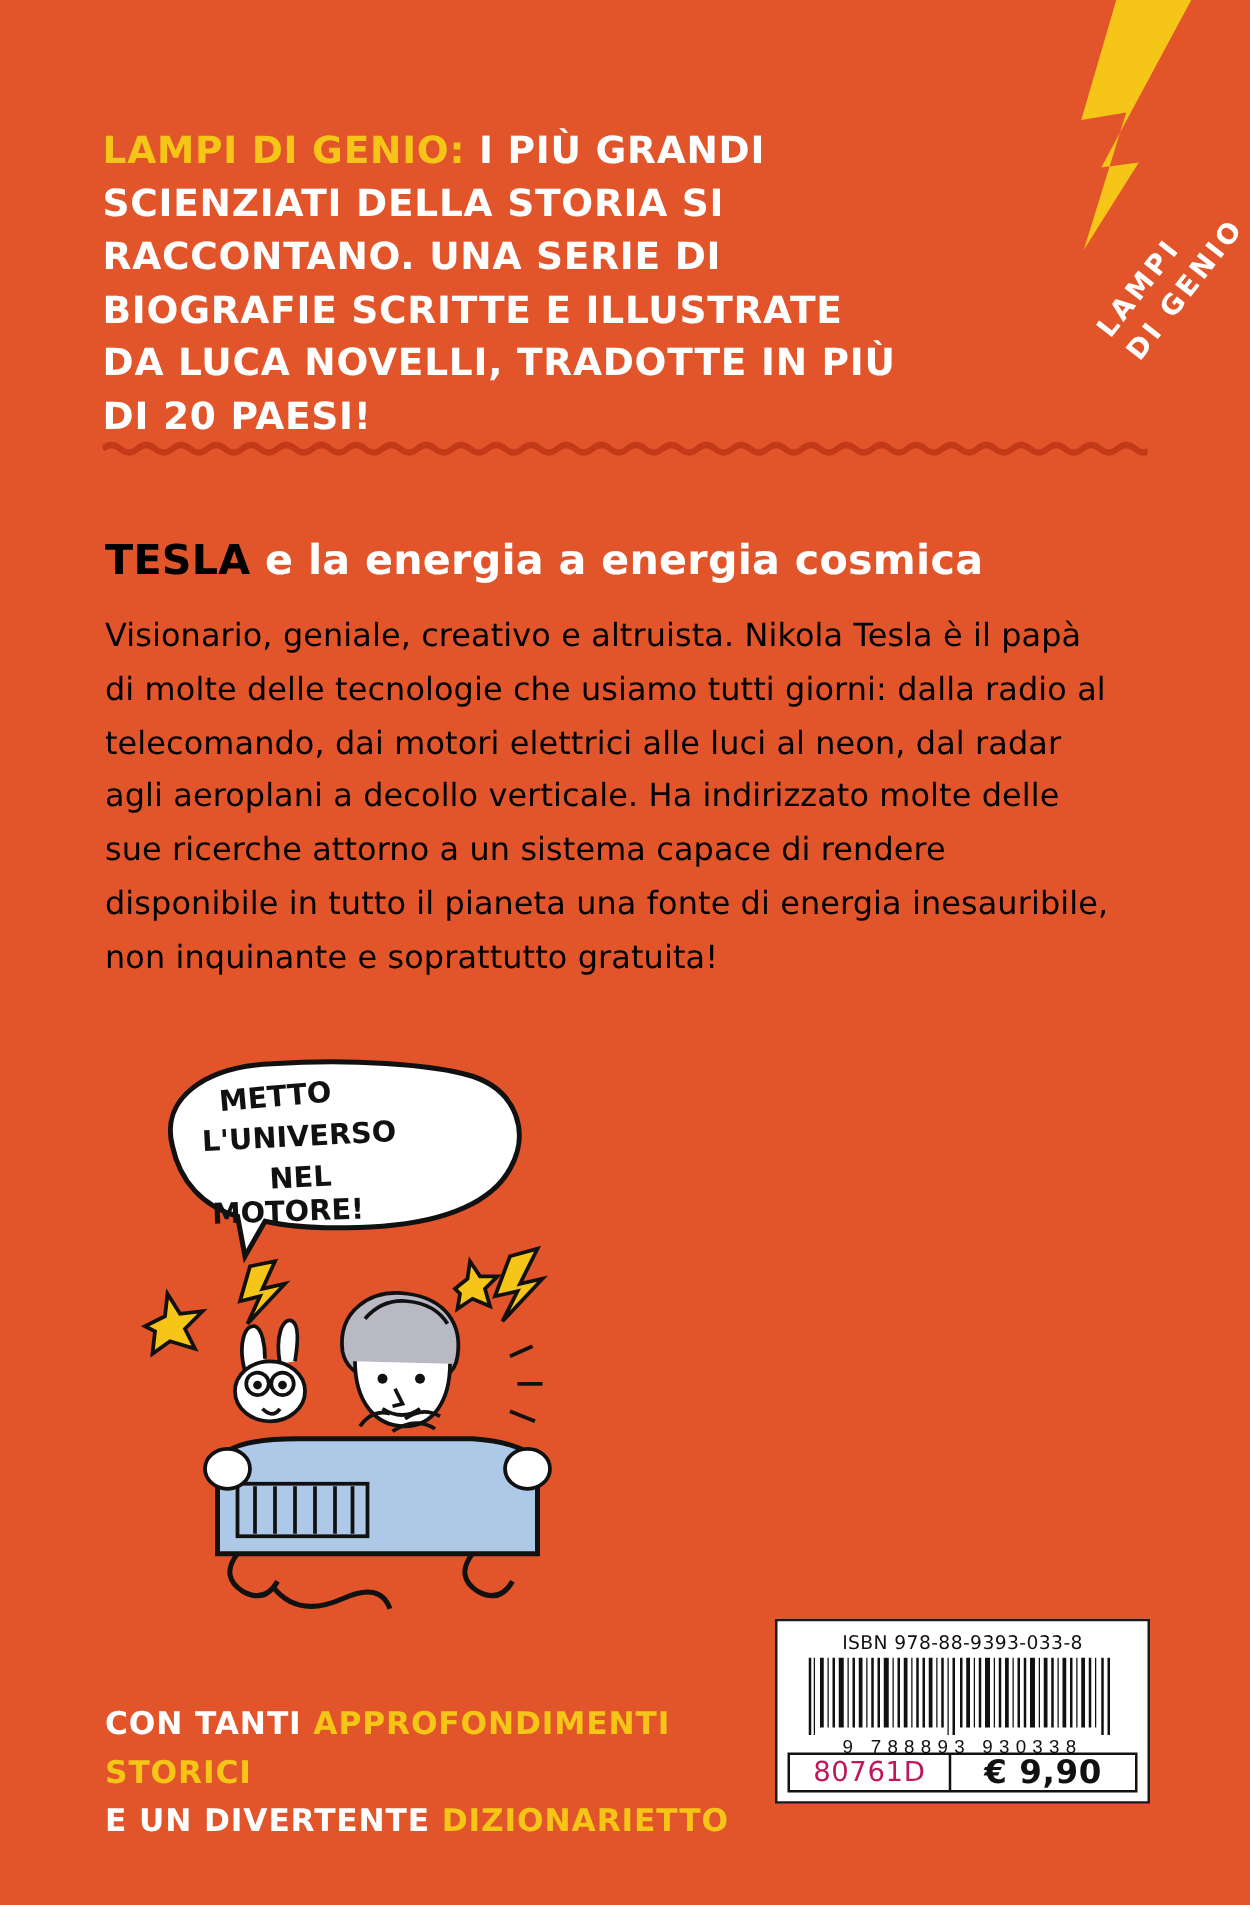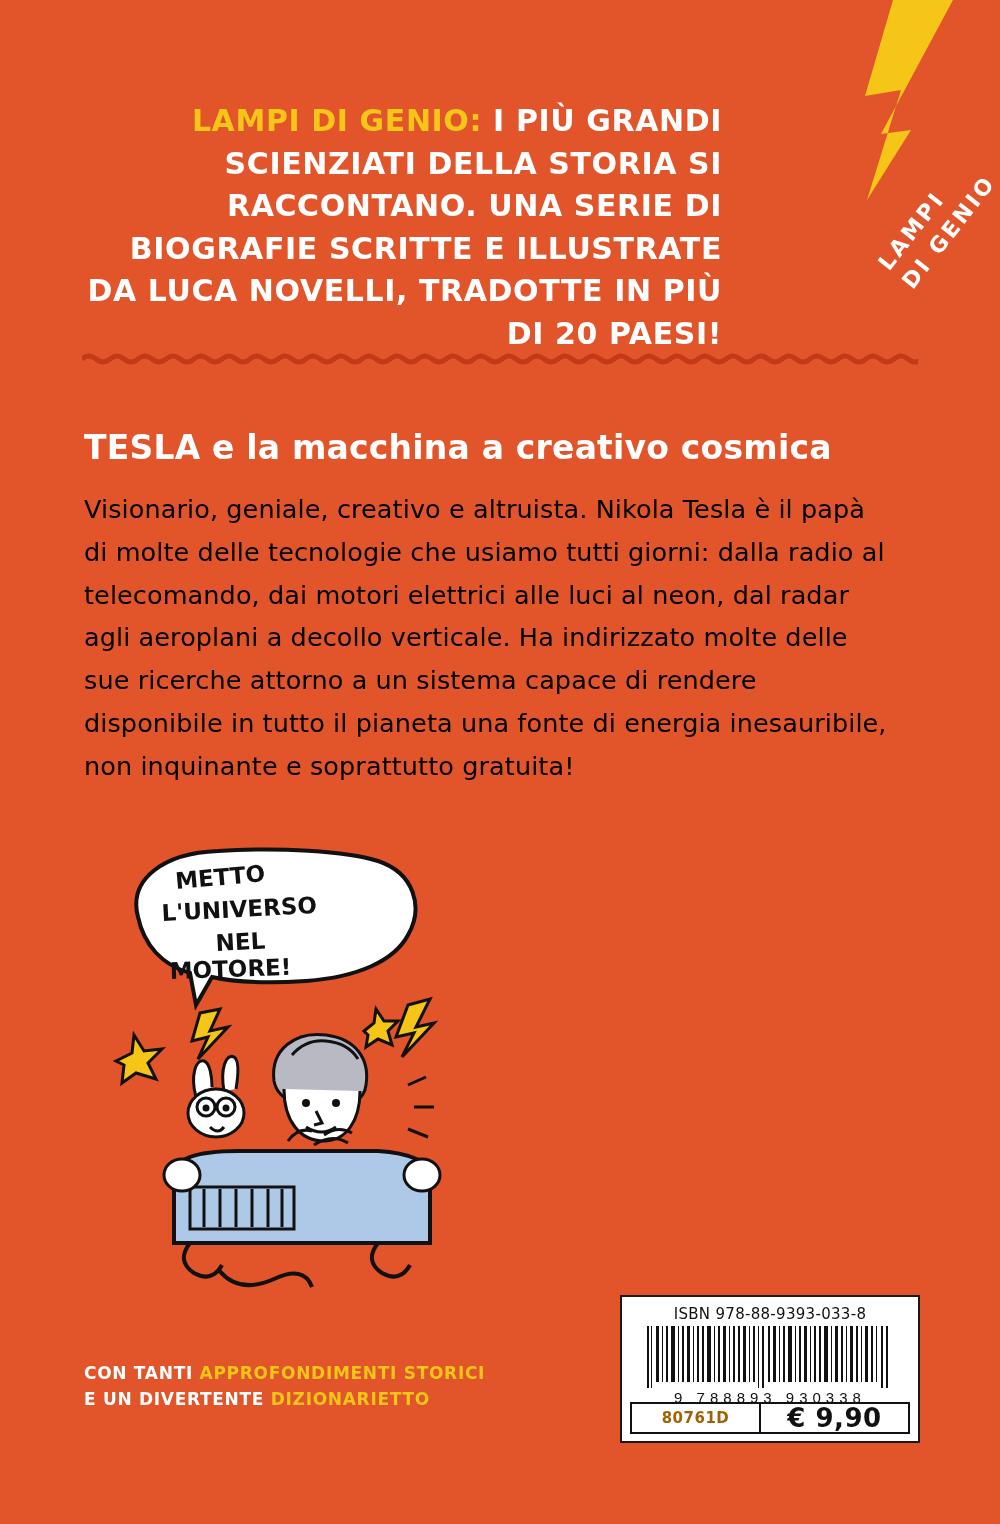--- a/index.html
+++ b/index.html
@@ -58,21 +58,20 @@
     left: 82px;
     top: 100px;
     width: 640px;
     font-family: "DejaVu Sans", sans-serif;
     font-weight: bold;
     font-size: 30px;
     line-height: 1.42;
     color: #ffffff;
     letter-spacing: 0.6px;
     text-transform: uppercase;
-    text-align: right;
   }
   .top-blurb .hl {
     color: #f5c518;
   }
 
   
   .divider {
     position: absolute;
     left: 82px;
     top: 352px;
@@ -86,21 +85,21 @@
     left: 84px;
     top: 428px;
     width: 840px;
     font-family: "DejaVu Sans", sans-serif;
     font-weight: bold;
     font-size: 33px;
     color: #ffffff;
     letter-spacing: 0.2px;
   }
   .book-title .name {
-    color: #ffffff;
+    color: #000000;
     font-weight: bold;
   }
 
   .body-text {
     position: absolute;
     left: 84px;
     top: 488px;
     width: 810px;
     color: #000000;
     font-family: "DejaVu Sans", sans-serif;
@@ -119,21 +118,21 @@
   }
 
   
   .tagline {
     position: absolute;
     left: 84px;
     top: 1360px;
     width: 520px;
     font-family: "DejaVu Sans", sans-serif;
     font-weight: bold;
-    font-size: 17px;
+    font-size: 25px;
     line-height: 1.55;
     color: #ffffff;
     text-transform: uppercase;
     letter-spacing: 0.7px;
   }
   .tagline .hl { color: #f5c518; }
 
   
   .barcode-block {
     position: absolute;
@@ -178,23 +177,23 @@
     border: 2px solid #111;
     box-sizing: border-box;
   }
   .price-code {
     flex: 0 0 46%;
     border-right: 2px solid #111;
     display: flex;
     align-items: center;
     justify-content: center;
     font-family: "DejaVu Sans", sans-serif;
-    font-weight: bold;
-    font-size: 15px;
-    color: #a16207;
+    font-weight: normal;
+    font-size: 22px;
+    color: #be185d;
     letter-spacing: 0.5px;
   }
   .price-value {
     flex: 1;
     display: flex;
     align-items: center;
     justify-content: center;
     font-family: "DejaVu Sans", sans-serif;
     font-weight: bold;
     font-size: 26px;
@@ -226,21 +225,21 @@
 
   <div class="top-blurb">
     <span class="hl">LAMPI DI GENIO:</span><span> I PIÙ GRANDI SCIENZIATI DELLA STORIA SI RACCONTANO. UNA SERIE DI BIOGRAFIE SCRITTE E ILLUSTRATE DA LUCA NOVELLI, TRADOTTE IN PIÙ DI 20 PAESI!</span>
   </div>
 
   <svg class="divider" viewBox="0 0 836 14" preserveAspectRatio="none">
     <path d="M0,7 Q7,1 14,7 T28,7 T42,7 T56,7 T70,7 T84,7 T98,7 T112,7 T126,7 T140,7 T154,7 T168,7 T182,7 T196,7 T210,7 T224,7 T238,7 T252,7 T266,7 T280,7 T294,7 T308,7 T322,7 T336,7 T350,7 T364,7 T378,7 T392,7 T406,7 T420,7 T434,7 T448,7 T462,7 T476,7 T490,7 T504,7 T518,7 T532,7 T546,7 T560,7 T574,7 T588,7 T602,7 T616,7 T630,7 T644,7 T658,7 T672,7 T686,7 T700,7 T714,7 T728,7 T742,7 T756,7 T770,7 T784,7 T798,7 T812,7 T826,7 T840,7" fill="none" stroke="#c23a18" stroke-width="5"></path>
   </svg>
 
   <div class="book-title">
-    <span class="name">TESLA</span><span> e la macchina a creativo cosmica</span>
+    <span class="name">TESLA</span><span> e la energia a energia cosmica</span>
   </div>
 
   <div class="body-text">Visionario, geniale, creativo e altruista. Nikola Tesla è il papà di molte delle tecnologie che usiamo tutti giorni: dalla radio al telecomando, dai motori elettrici alle luci al neon, dal radar agli aeroplani a decollo verticale. Ha indirizzato molte delle sue ricerche attorno a un sistema capace di rendere disponibile in tutto il pianeta una fonte di energia inesauribile, non inquinante e soprattutto gratuita!</div>
 
   <svg class="illustration" viewBox="0 0 420 470">
 
     <g>
       <path d="M60,72 C50,34 86,8 140,6 C200,2 268,6 300,16 C336,28 346,62 330,90
                C316,116 280,132 228,136 C196,138 160,138 134,132
                L118,160 L112,128 C84,120 66,100 60,72 Z" fill="#ffffff" stroke="#111" stroke-width="4"></path>

